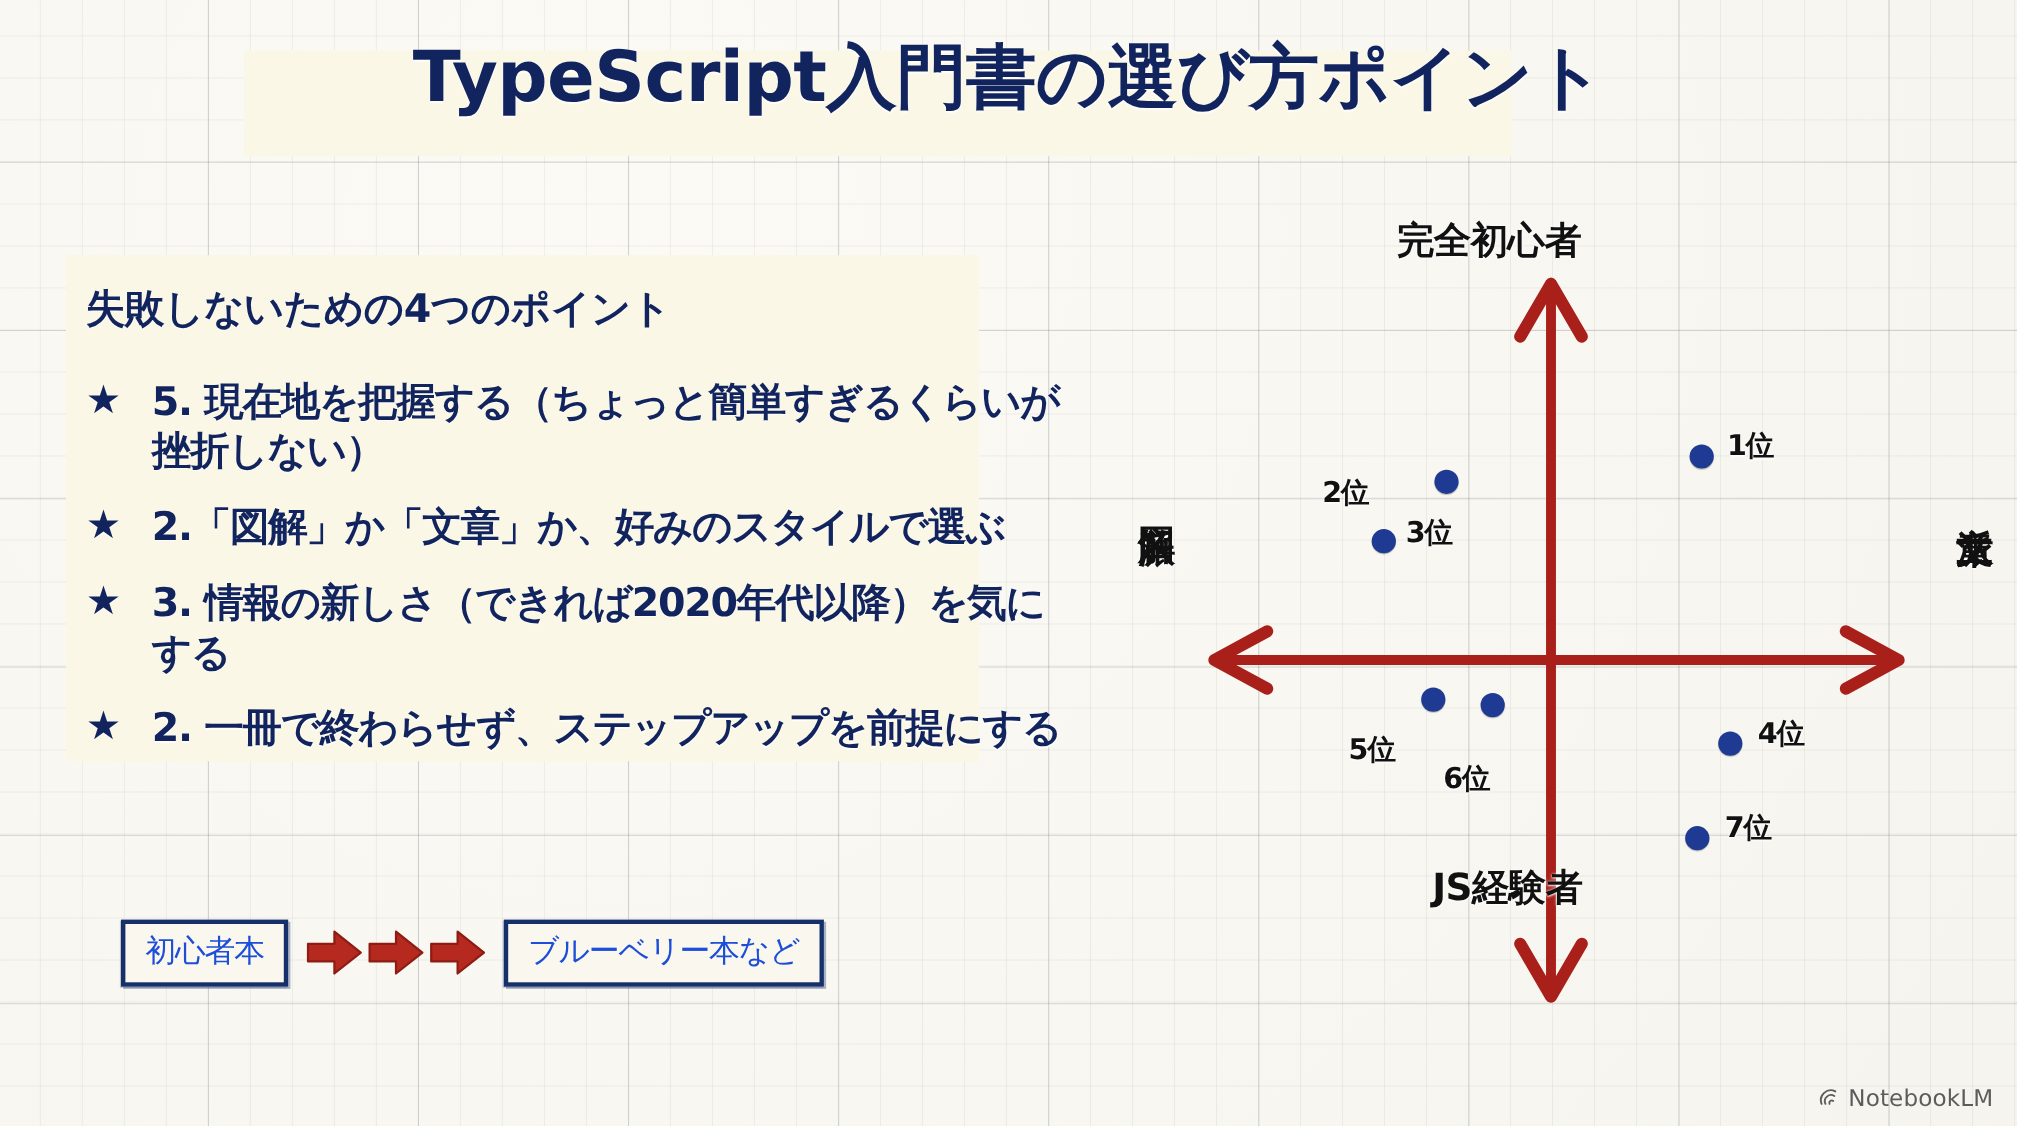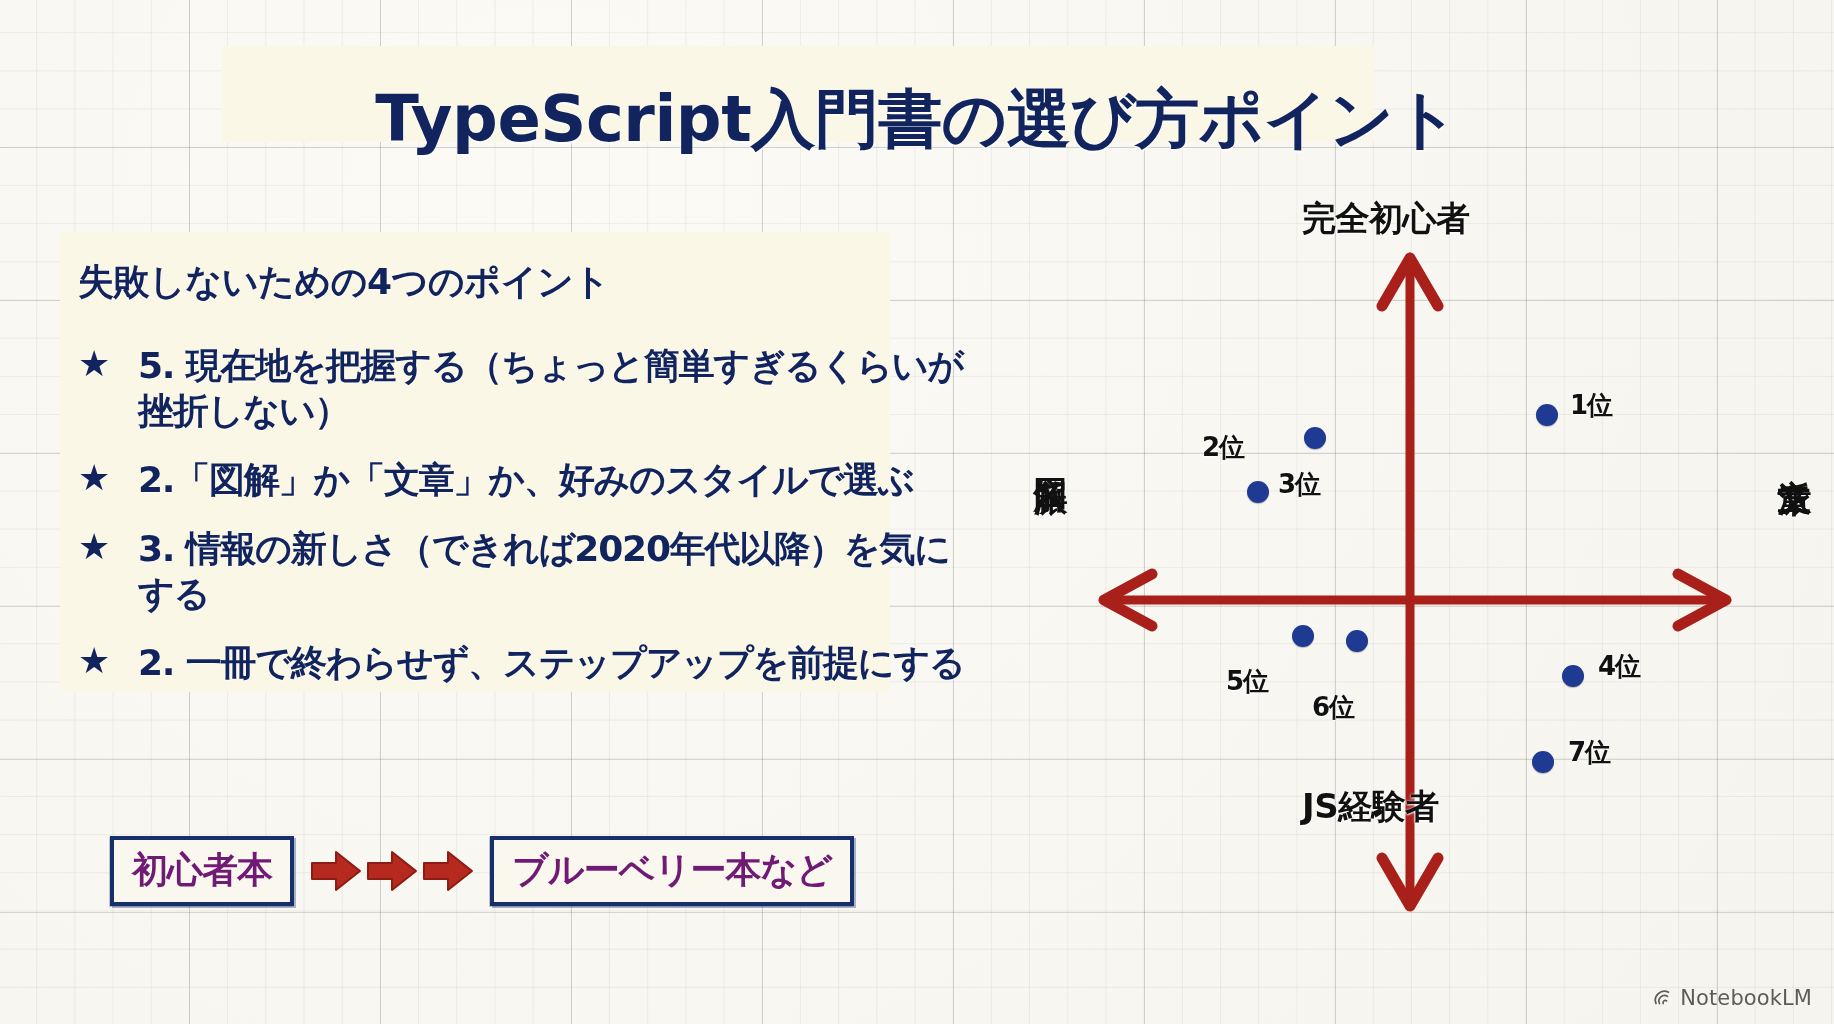--- a/index.html
+++ b/index.html
@@ -33,21 +33,20 @@
   
   #title{
     position:absolute;left:0;top:38px;width:1834px;
     text-align:center;
     color:#12245e;
     font-size:64px;font-weight:bold;
     letter-spacing:-0.5px;
     line-height:1.05;
     text-shadow:0 2px 2px rgba(255,255,255,0.9), 0 0 1px rgba(255,255,255,0.9);
     white-space:nowrap;
-    margin-top:48px;
   }
 
   
   #left{position:absolute;left:78px;top:228px;width:900px;color:#12245e;}
   #lede{
     font-size:36px;font-weight:bold;line-height:1.2;
     margin-bottom:40px;letter-spacing:-0.5px;
     text-shadow:0 1px 1px rgba(255,255,255,0.85);
     margin-top:32px;
   }
@@ -65,21 +64,21 @@
 
   
   #boxrow{
     position:absolute;left:110px;top:836px;
     display:flex;align-items:center;gap:0;
   }
   .sbox{
     position:relative;
     border:4px solid #16306b;
     padding:10px 18px 12px 18px;
-    color:#701a75;font-size:36px;font-weight:bold;letter-spacing:-1px;
+    color:#1d4ed8;font-size:28px;font-weight:normal;letter-spacing:-1px;
     background:#faf8ee;
     box-shadow:2px 2px 0 rgba(22,48,107,0.35), -1px 1px 0 rgba(22,48,107,0.25);
     white-space:nowrap;
     line-height:1.1;
   }
   .sbox::after{
     content:"";position:absolute;left:-3px;top:-3px;right:-3px;bottom:-3px;
     border:2px solid rgba(22,48,107,0.45);
     transform:rotate(-0.25deg);
     pointer-events:none;
@@ -179,21 +178,21 @@
 
       <path d="M390 716 L362 668 M390 716 L418 668" stroke="#a91f1a" stroke-width="11" stroke-linecap="round" fill="none"></path>
 
       <path d="M96 410 L694 410" stroke="#a91f1a" stroke-width="9" stroke-linecap="round" fill="none"></path>
 
       <path d="M84 410 L132 384 M84 410 L132 436" stroke="#a91f1a" stroke-width="11" stroke-linecap="round" fill="none"></path>
 
       <path d="M706 410 L658 384 M706 410 L658 436" stroke="#a91f1a" stroke-width="11" stroke-linecap="round" fill="none"></path>
     </svg>
 
-    <div class="chart-label" style="left:250px;top:6px;margin-left:32px;">完全初心者</div>
+    <div class="chart-label" style="left:250px;top:6px;">完全初心者</div>
 
     <div class="chart-label" style="left:282px;top:594px;">JS経験者</div>
 
     <div class="chart-label vert" style="left:8px;top:262px;">図解派</div>
 
     <div class="chart-label vert" style="left:752px;top:262px;">文章派</div>
 
     <div class="dot" style="left:516px;top:214px;"></div>
     <div class="dot-label" style="left:550px;top:198px;">1位</div>
 

